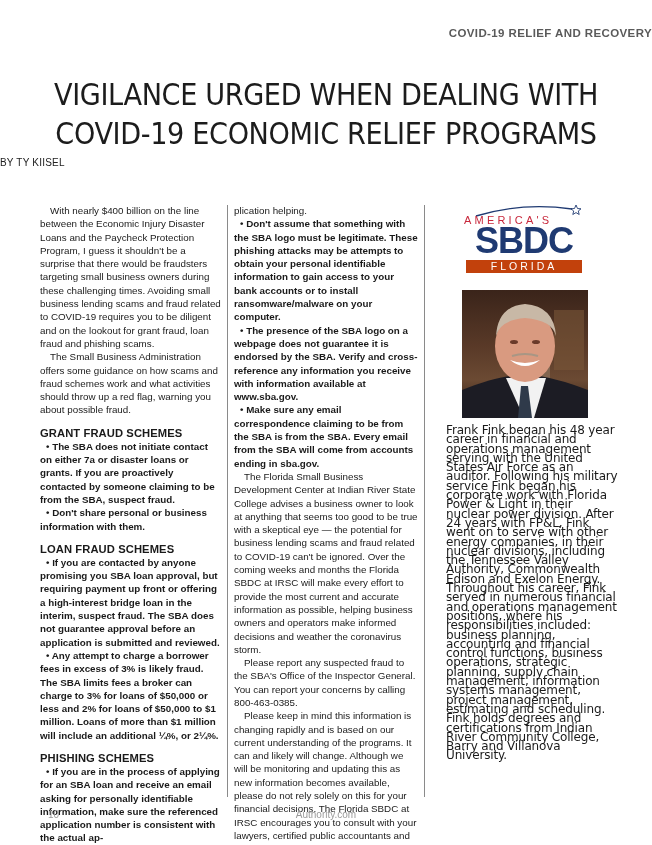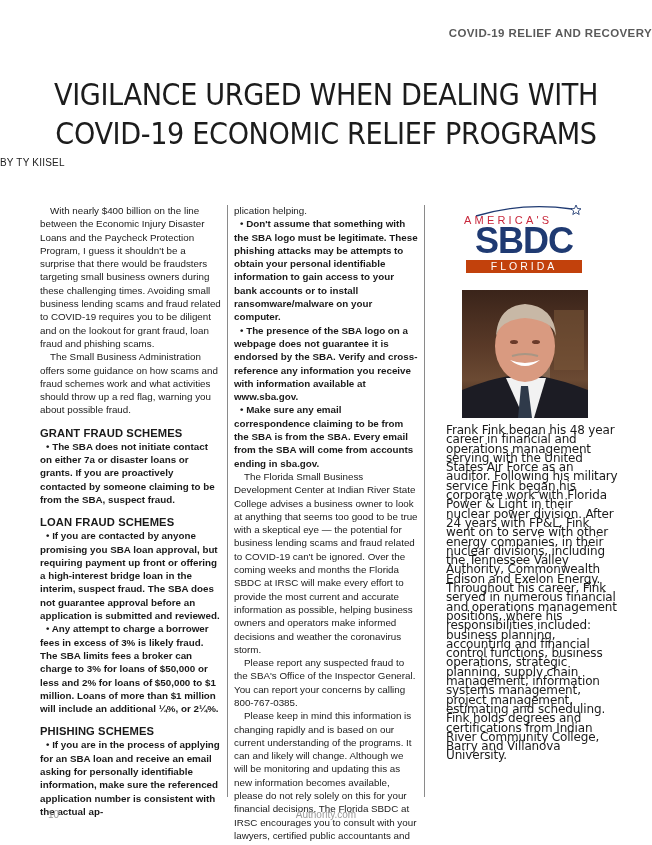--- a/index.html
+++ b/index.html
@@ -89,36 +89,37 @@
   <span>COVID-19 ECONOMIC RELIEF PROGRAMS</span>
 </h1>
 
 <div class="byline">BY TY KIISEL</div>
 
 <div class="col col1">
   <p>With nearly $400 billion on the line between the Economic Injury Disaster Loans and the Paycheck Protection Program, I guess it shouldn't be a surprise that there would be fraudsters targeting small business owners during these challenging times. Avoiding small business lending scams and fraud related to COVID-19 requires you to be diligent and on the lookout for grant fraud, loan fraud and phishing scams.</p>
   <p>The Small Business Administration offers some guidance on how scams and fraud schemes work and what activities should throw up a red flag, warning you about possible fraud.</p>
   <h3>GRANT FRAUD SCHEMES</h3>
   <p class="bullet">• The SBA does not initiate contact on either 7a or disaster loans or grants. If you are proactively contacted by someone claiming to be from the SBA, suspect fraud.</p>
+  <p class="bullet">• Don't share personal or business information with them.</p>
   <h3>LOAN FRAUD SCHEMES</h3>
   <p class="bullet">• If you are contacted by anyone promising you SBA loan approval, but requiring payment up front or offering a high-interest bridge loan in the interim, suspect fraud. The SBA does not guarantee approval before an application is submitted and reviewed.</p>
   <p class="bullet">• Any attempt to charge a borrower fees in excess of 3% is likely fraud. The SBA limits fees a broker can charge to 3% for loans of $50,000 or less and 2% for loans of $50,000 to $1 million. Loans of more than $1 million will include an additional ¼%, or 2¼%.</p>
   <h3>PHISHING SCHEMES</h3>
   <p class="bullet">• If you are in the process of applying for an SBA loan and receive an email asking for personally identifiable information, make sure the referenced application number is consistent with the actual ap-</p>
 </div>
 
 <div class="divider divider-1"></div>
 
 <div class="col col2">
   <p class="noindent">plication helping.</p>
   <p class="bullet">• Don't assume that something with the SBA logo must be legitimate. These phishing attacks may be attempts to obtain your personal identifiable information to gain access to your bank accounts or to install ransomware/malware on your computer.</p>
   <p class="bullet">• The presence of the SBA logo on a webpage does not guarantee it is endorsed by the SBA. Verify and cross-reference any information you receive with information available at www.sba.gov.</p>
   <p class="bullet">• Make sure any email correspondence claiming to be from the SBA is from the SBA. Every email from the SBA will come from accounts ending in sba.gov.</p>
   <p>The Florida Small Business Development Center at Indian River State College advises a business owner to look at anything that seems too good to be true with a skeptical eye — the potential for business lending scams and fraud related to COVID-19 can't be ignored. Over the coming weeks and months the Florida SBDC at IRSC will make every effort to provide the most current and accurate information as possible, helping business owners and operators make informed decisions and weather the coronavirus storm.</p>
-  <p>Please report any suspected fraud to the SBA's Office of the Inspector General. You can report your concerns by calling 800-767-0385.</p>
+  <p>Please report any suspected fraud to the SBA's Office of the Inspector General. You can report your concerns by calling 800-463-0385.</p>
   <p>Please keep in mind this information is changing rapidly and is based on our current understanding of the programs. It can and likely will change. Although we will be monitoring and updating this as new information becomes available, please do not rely solely on this for your financial decisions. The Florida SBDC at IRSC encourages you to consult with your lawyers, certified public accountants and financial advisers. ❖</p>
 </div>
 
 <div class="divider divider-2"></div>
 
 <div class="sidebar">
   <div class="logo">
     <svg class="logo-swoosh" viewBox="0 0 110 14">
       <path d="M4 12 Q50 -2 100 5" stroke="#1f3a72" stroke-width="1.4" fill="none"></path>
       <polygon points="104,1 105.5,4.5 109,4.8 106.3,7 107.2,10.5 104,8.6 100.8,10.5 101.7,7 99,4.8 102.5,4.5" fill="none" stroke="#1f3a72" stroke-width="0.9"></polygon>

